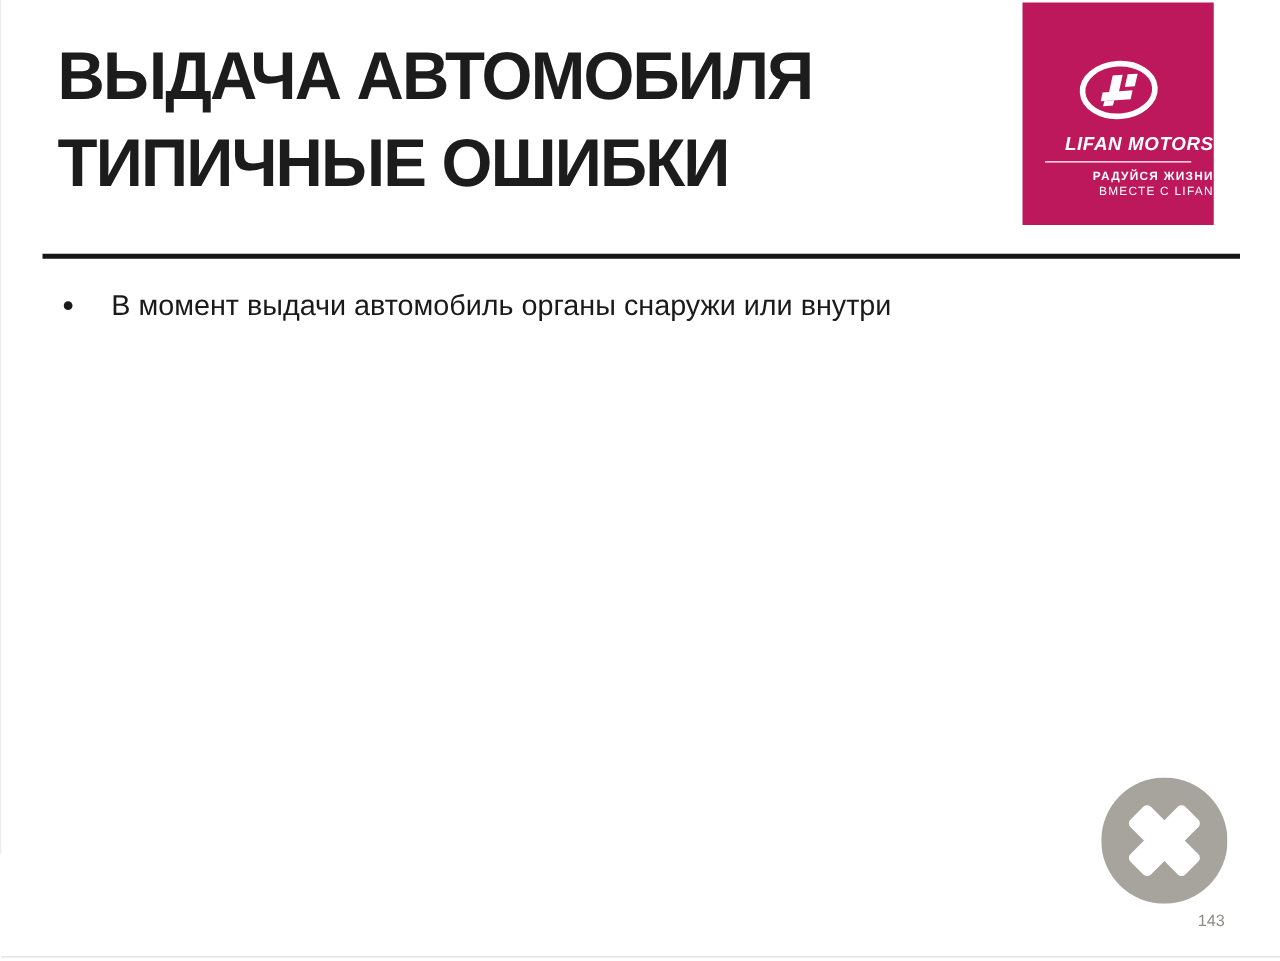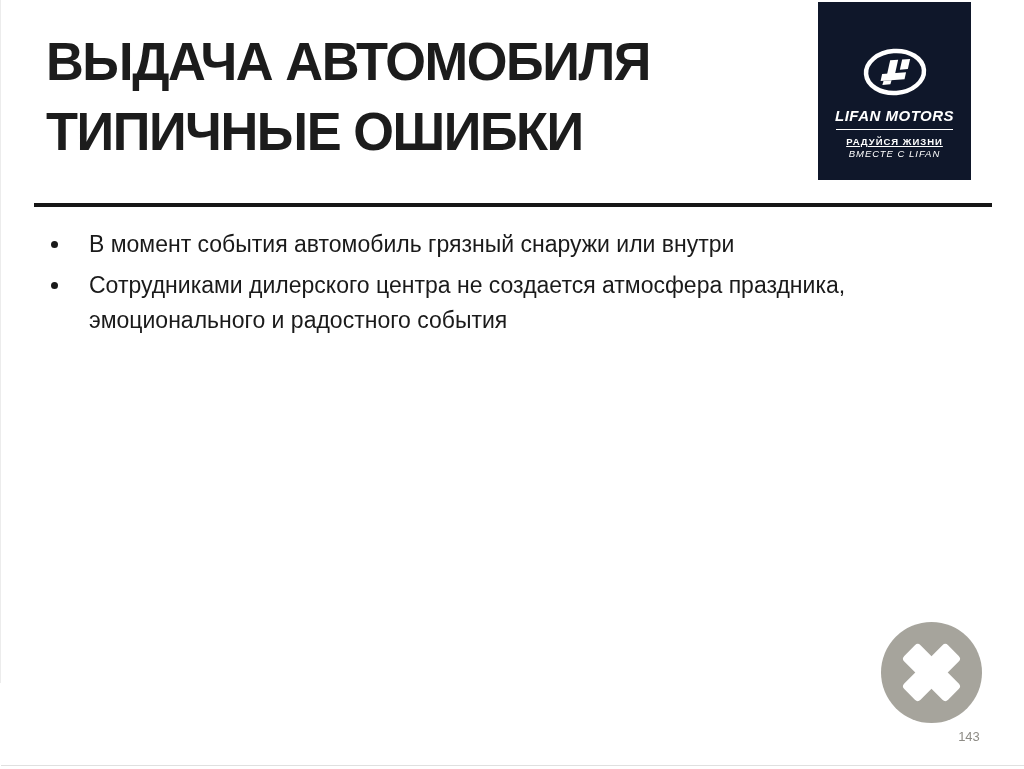--- a/index.html
+++ b/index.html
@@ -11,28 +11,28 @@
   .bottom-edge{position:absolute;left:0;top:765px;width:1024px;height:1px;background:#e0e0e0;}
 
   
   .title{position:absolute;left:45px;top:26px;color:#1c1c1c;font-weight:bold;
          font-size:54px;line-height:70px;letter-spacing:-1.5px;
          transform:scaleX(0.97);transform-origin:0 0;white-space:nowrap;}
 
   .title-rule{position:absolute;left:33px;top:203px;width:958px;height:4px;background:#161616;}
 
   
-  .logo-box{position:absolute;left:817px;top:2px;width:153px;height:178px;background:#0f172a;
-            color:#ffffff;text-align:center;}
+  .logo-box{position:absolute;left:817px;top:2px;width:153px;height:178px;background:#be185d;
+            color:#ffffff;text-align:right;}
   .logo-emblem{position:absolute;left:50%;top:44px;transform:translateX(-50%);}
   .logo-brand{position:absolute;left:0;right:0;top:105px;font-size:15px;font-weight:bold;
               font-style:italic;letter-spacing:0.5px;white-space:nowrap;}
   .logo-line{position:absolute;left:18px;right:18px;top:127px;height:1px;background:#ffffff;}
-  .logo-tag1{position:absolute;left:0;right:0;top:134px;font-size:9.5px;font-weight:bold;letter-spacing:1px;text-decoration:underline;}
-  .logo-tag2{position:absolute;left:0;right:0;top:146px;font-size:9.5px;letter-spacing:1px;font-style:italic;}
+  .logo-tag1{position:absolute;left:0;right:0;top:134px;font-size:9.5px;font-weight:bold;letter-spacing:1px;}
+  .logo-tag2{position:absolute;left:0;right:0;top:146px;font-size:9.5px;letter-spacing:1px;}
 
   
   .bullets{position:absolute;left:48px;top:227px;width:914px;margin:0;padding:0;list-style:none;
            color:#1a1a1a;font-size:23px;line-height:35px;}
   .bullets li{position:relative;padding-left:40px;margin:0 0 6px 0;}
   .bullets li::before{content:"";position:absolute;left:2px;top:14px;width:7px;height:7px;
                       border-radius:50%;background:#1a1a1a;}
   .bullets li.bold{font-weight:bold;}
 
   
@@ -64,22 +64,21 @@
     </span>
     <div class="logo-brand">LIFAN MOTORS</div>
     <div class="logo-line"></div>
     <div class="logo-tag1">РАДУЙСЯ ЖИЗНИ</div>
     <div class="logo-tag2">ВМЕСТЕ С LIFAN</div>
   </div>
 
   <div class="title-rule"></div>
 
   <ul class="bullets">
-    <li><span>В момент события автомобиль грязный снаружи или внутри</span></li>
-    <li><span>Сотрудниками дилерского центра не создается атмосфера праздника, эмоционального и радостного события</span></li>
+    <li><span>В момент выдачи автомобиль органы снаружи или внутри</span></li>
   </ul>
 
   <span class="badge">
     <svg width="101" height="101" viewBox="0 0 101 101">
       <circle cx="50.5" cy="50.5" r="50.5" fill="#a6a49c"></circle>
       <g transform="translate(50.5 50.5)">
         <g transform="rotate(45)">
           <rect x="-31" y="-11.5" width="62" height="23" rx="4" fill="#ffffff"></rect>
           <rect x="-11.5" y="-31" width="23" height="62" rx="4" fill="#ffffff"></rect>
         </g>

